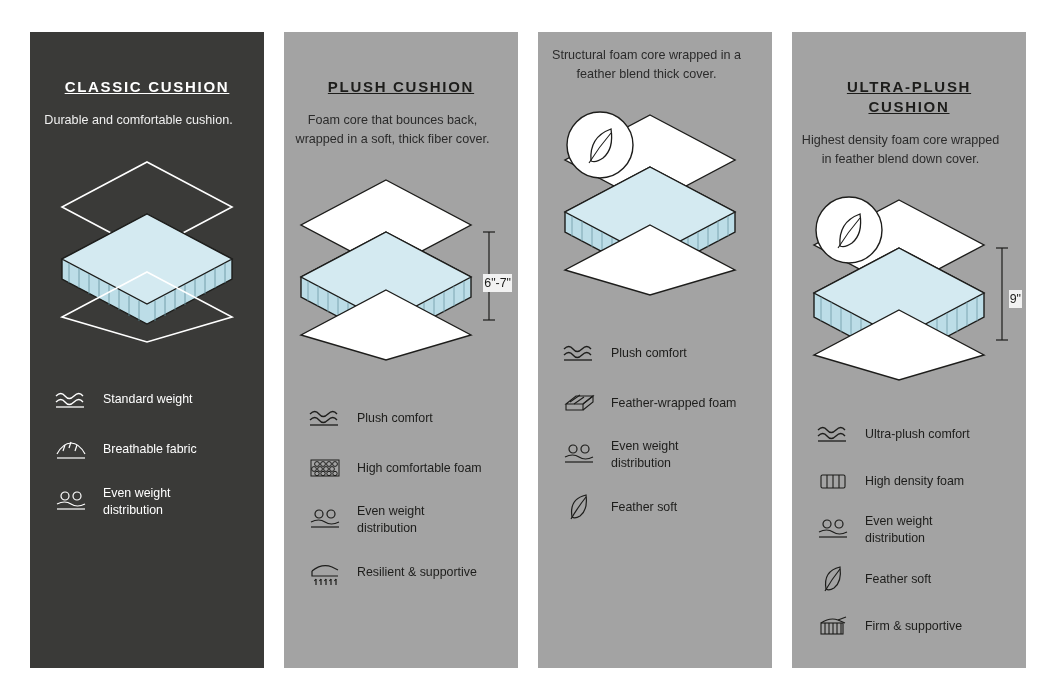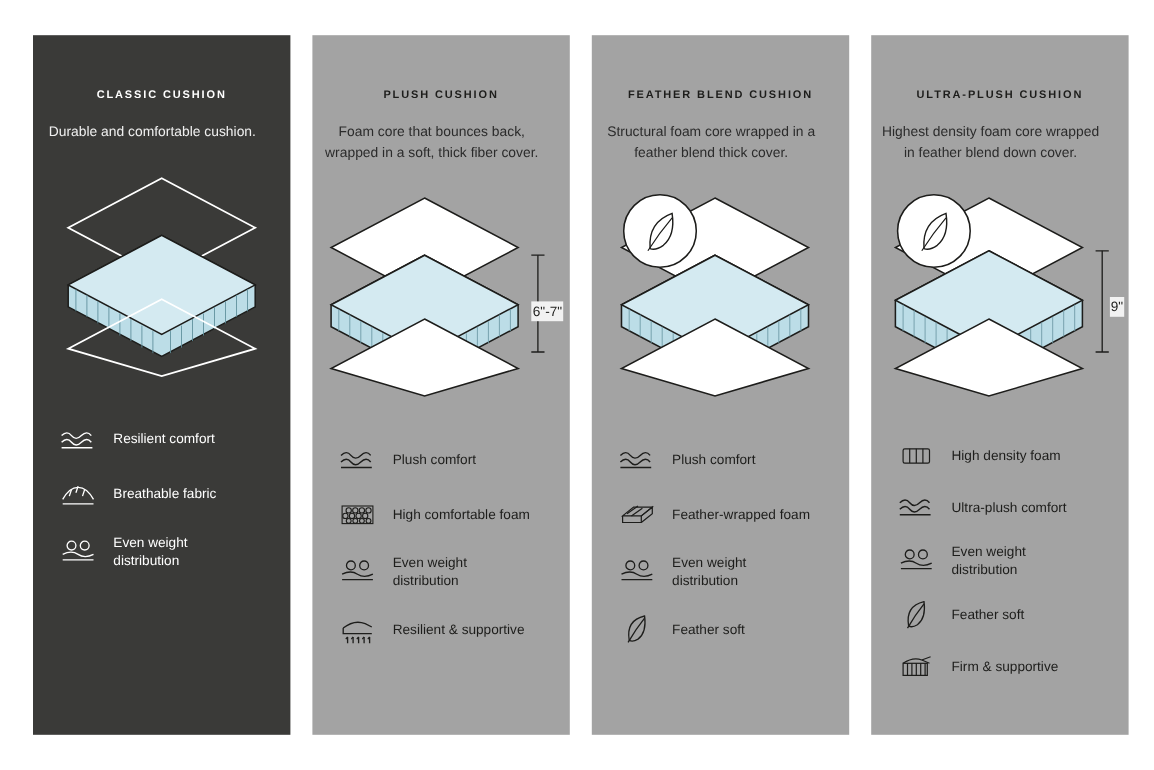--- a/index.html
+++ b/index.html
@@ -24,27 +24,28 @@
     width: 234px;
     height: 636px;
     background: #a3a3a3;
     overflow: hidden;
     flex: 0 0 auto;
   }
   .card.dark { background: #3a3a38; }
 
   .card-title {
     text-align: center;
-    font-size: 10px;
+    font-size: 15px;
     font-weight: bold;
     letter-spacing: 1.7px;
     color: #1d1d1b;
     margin: 45px 18px 0 18px;
     line-height: 20px;
     text-transform: uppercase;
+    text-decoration: underline;
   }
   .card.dark .card-title { color: #ffffff; }
 
   .card-desc {
     text-align: center;
     font-size: 12.6px;
     line-height: 18.5px;
     color: #2b2b2b;
     margin: 14px 22px 0 5px;
   }
@@ -129,21 +130,21 @@
 
     <div class="features">
       <div class="feature">
         <span class="ficon">
           <svg width="34" height="20" viewBox="0 0 34 20" fill="none" stroke="#ffffff" stroke-width="1.3">
             <path d="M2 6 q5 -5 9 0 t9 0 t9 0"></path>
             <path d="M2 12 q5 -5 9 0 t9 0 t9 0"></path>
             <path d="M2 17 h28"></path>
           </svg>
         </span>
-        <span class="flabel">Resilient comfort</span>
+        <span class="flabel">Standard weight</span>
       </div>
       <div class="feature">
         <span class="ficon">
           <svg width="34" height="24" viewBox="0 0 34 24" fill="none" stroke="#ffffff" stroke-width="1.2">
             <path d="M3 16 q6 -11 14 -11 t14 11"></path>
             <path d="M3 20 h28"></path>
             <path d="M9 13 l2 -6 M15 10 l2 -6 M21 13 l2 -6"></path>
           </svg>
         </span>
         <span class="flabel">Breathable fabric</span>
@@ -252,21 +253,20 @@
             <path d="M8 26 L8 20 M13 26 L13 20 M18 26 L18 20 M23 26 L23 20 M28 26 L28 20"></path>
             <path d="M8 20 l-1.6 2 M13 20 l-1.6 2 M18 20 l-1.6 2 M23 20 l-1.6 2 M28 20 l-1.6 2"></path>
           </svg>
         </span>
         <span class="flabel">Resilient &amp; supportive</span>
       </div>
     </div>
   </div>
 
   <div class="card">
-    <div class="card-title">FEATHER BLEND CUSHION</div>
     <div class="card-desc">Structural foam core wrapped in a feather blend thick cover.</div>
 
     <div class="art">
       <svg width="220" height="200" viewBox="0 0 220 200" fill="none">
         <path d="M105 10 L190 55 L105 100 L20 55 Z" fill="#ffffff" stroke="#1d1d1b" stroke-width="1.4"></path>
         <path d="M105 62 L190 107 L190 127 L105 172 L20 127 L20 107 Z" fill="#bcdde7" stroke="#1d1d1b" stroke-width="1.4"></path>
         <path d="M105 62 L190 107 L105 152 L20 107 Z" fill="#d4eaf1" stroke="#1d1d1b" stroke-width="1.4"></path>
         <g stroke="#6d9aa6" stroke-width="0.8">
           <path d="M27 111 L27 131"></path>
             <path d="M37 116 L37 136"></path>
@@ -378,36 +378,36 @@
           <path d="M197 58 L209 58"></path>
           <path d="M197 150 L209 150"></path>
         </g>
       </svg>
       <div class="dim-label" style="position:absolute; right:4px; top:100px; background:#f2f2f2; padding:2px 1px;">9"</div>
     </div>
 
     <div class="features" style="margin-top:14px;">
       <div class="feature" style="margin-bottom:17px;">
         <span class="ficon">
-          <svg width="34" height="22" viewBox="0 0 34 22" fill="none" stroke="#1d1d1b" stroke-width="1.1">
-            <rect x="5" y="5" width="24" height="13" rx="1.5"></rect>
-            <path d="M11 5 L11 18 M17 5 L17 18 M23 5 L23 18"></path>
-          </svg>
-        </span>
-        <span class="flabel">High density foam</span>
-      </div>
-      <div class="feature" style="margin-bottom:17px;">
-        <span class="ficon">
           <svg width="34" height="20" viewBox="0 0 34 20" fill="none" stroke="#1d1d1b" stroke-width="1.3">
             <path d="M2 6 q5 -5 9 0 t9 0 t9 0"></path>
             <path d="M2 12 q5 -5 9 0 t9 0 t9 0"></path>
             <path d="M2 17 h28"></path>
           </svg>
         </span>
         <span class="flabel">Ultra-plush comfort</span>
+      </div>
+      <div class="feature" style="margin-bottom:17px;">
+        <span class="ficon">
+          <svg width="34" height="22" viewBox="0 0 34 22" fill="none" stroke="#1d1d1b" stroke-width="1.1">
+            <rect x="5" y="5" width="24" height="13" rx="1.5"></rect>
+            <path d="M11 5 L11 18 M17 5 L17 18 M23 5 L23 18"></path>
+          </svg>
+        </span>
+        <span class="flabel">High density foam</span>
       </div>
       <div class="feature" style="margin-bottom:17px;">
         <span class="ficon">
           <svg width="34" height="24" viewBox="0 0 34 24" fill="none" stroke="#1d1d1b" stroke-width="1.2">
             <circle cx="11" cy="6" r="4"></circle>
             <circle cx="23" cy="6" r="4"></circle>
             <path d="M3 14 q8 -4 14 0 t14 0"></path>
             <path d="M3 19 h28"></path>
           </svg>
         </span>

